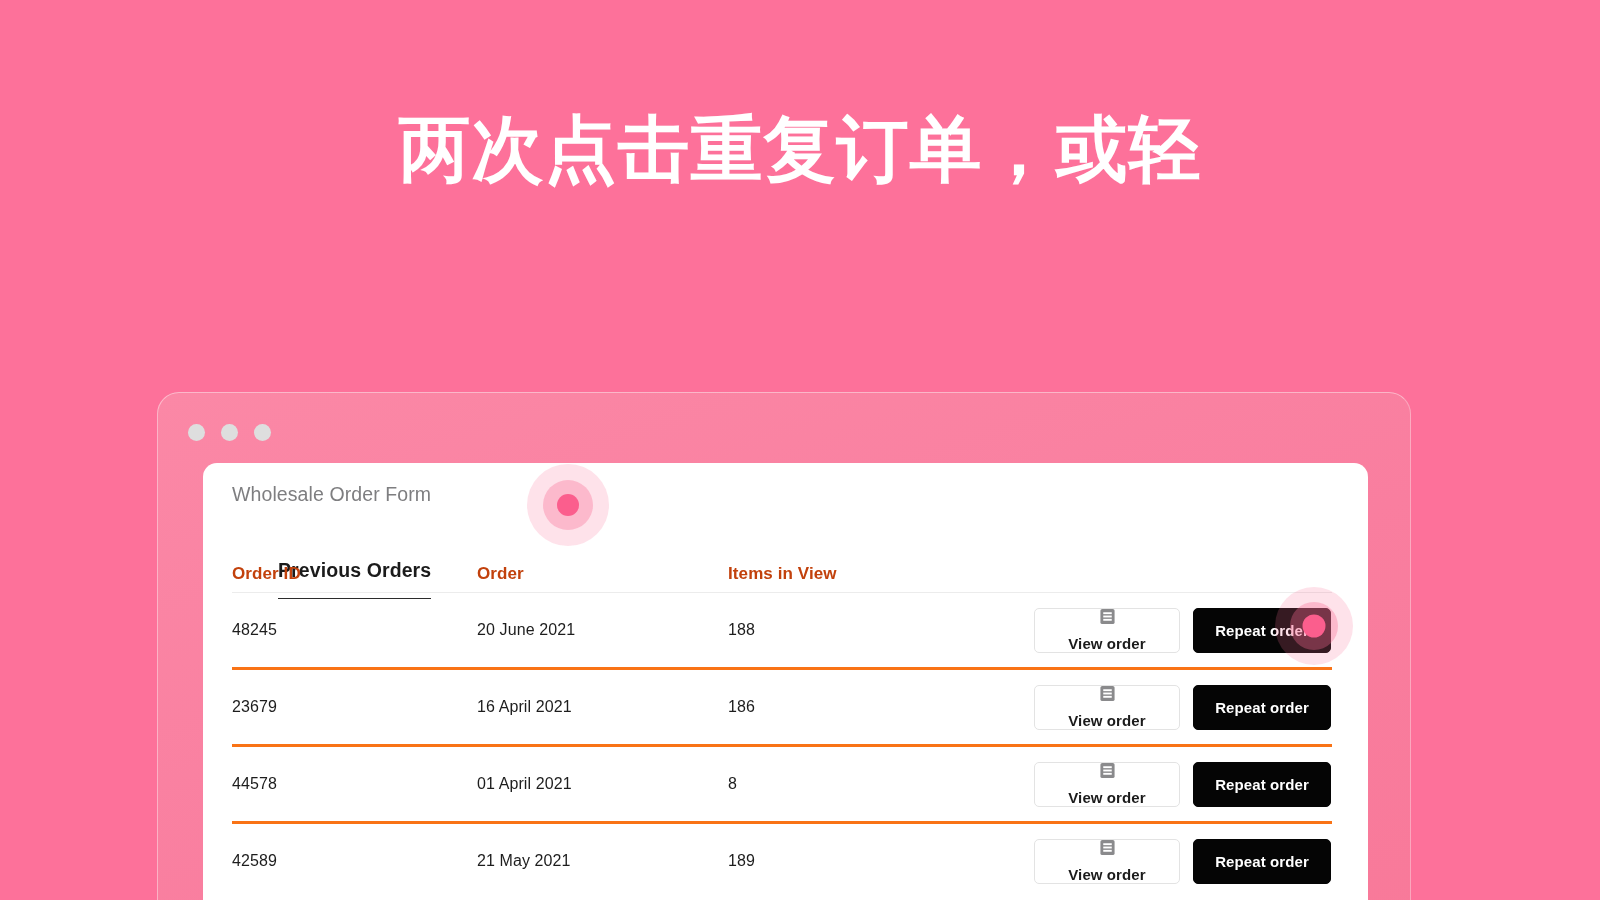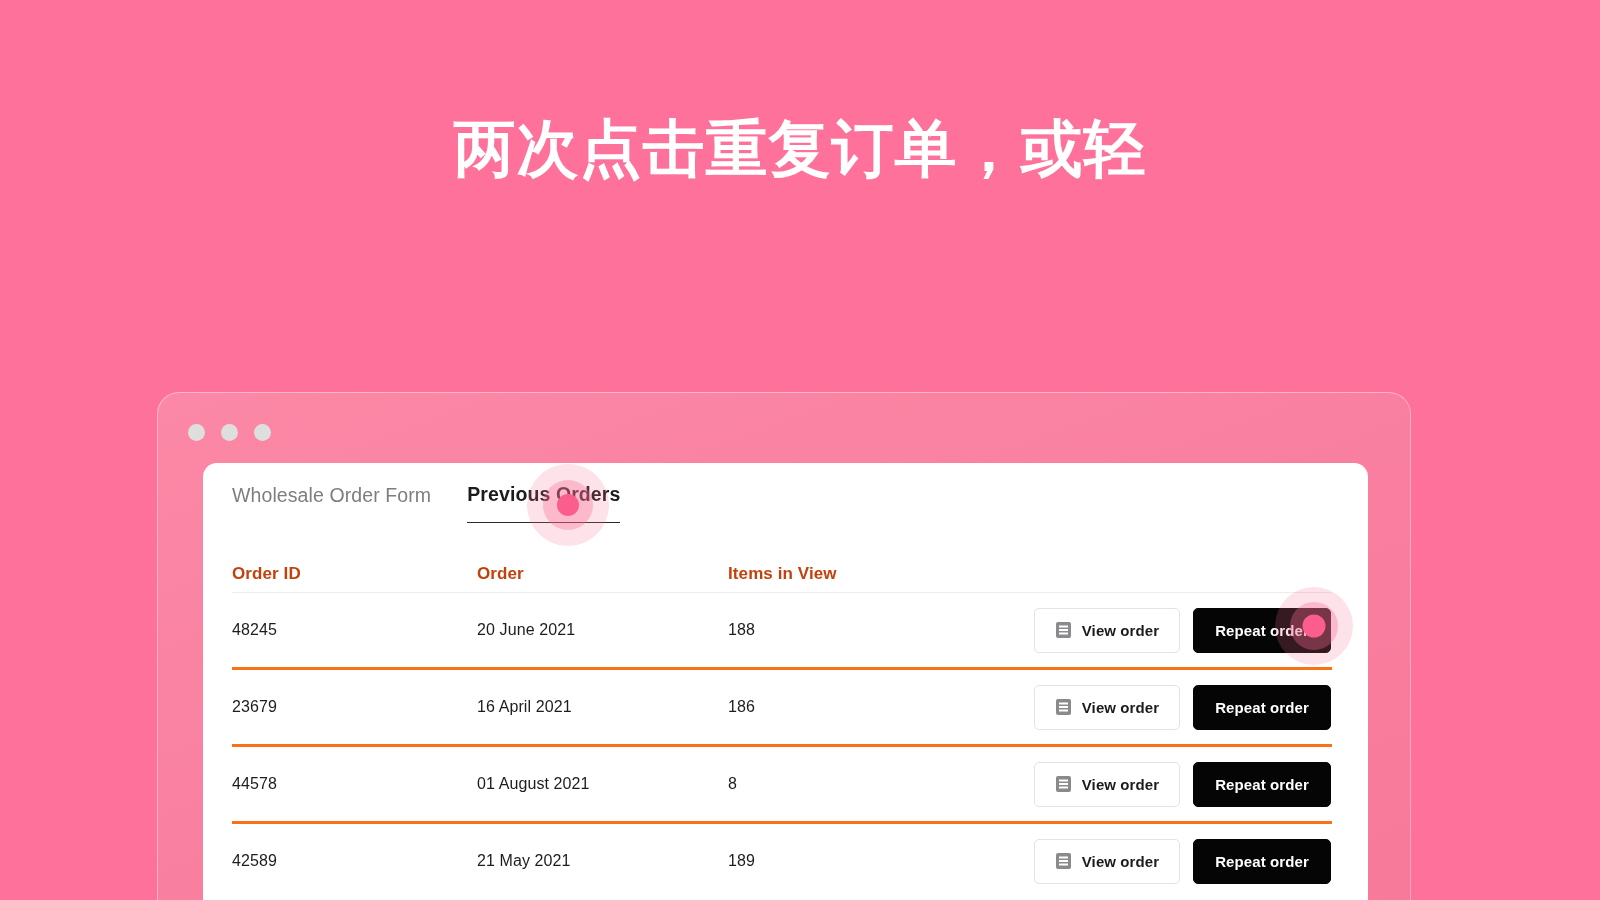--- a/index.html
+++ b/index.html
@@ -16,21 +16,21 @@
   }
 
   
   .headline {
     position: absolute;
     top: 108px;
     left: 0;
     width: 1600px;
     text-align: center;
     color: #ffffff;
-    font-size: 62px;
+    font-size: 72px;
     line-height: 82px;
     font-weight: bold;
     letter-spacing: 1px;
     font-family: "DejaVu Sans", "Liberation Sans", sans-serif;
   }
   .headline-line {
     display: block;
     white-space: pre;
   }
 
@@ -85,20 +85,21 @@
   }
 
   
   .tabs {
     position: absolute;
     left: 29px;
     top: 19px;
     display: flex;
     align-items: flex-end;
     gap: 36px;
+    flex-direction: column;
   }
   .tab {
     font-size: 19.5px;
     line-height: 24px;
     padding-bottom: 16px;
     color: #7e7e80;
     font-weight: normal;
     letter-spacing: 0.1px;
     white-space: nowrap;
     cursor: pointer;
@@ -165,20 +166,21 @@
     justify-content: center;
     cursor: pointer;
     white-space: nowrap;
   }
   .btn-view {
     width: 146px;
     background: #ffffff;
     border: 1px solid #e3e3e3;
     color: #1b1b1b;
     gap: 10px;
+    flex-direction: column;
   }
   .btn-repeat {
     width: 138px;
     background: #050505;
     border: 1px solid #050505;
     color: #ffffff;
   }
   .ico-receipt {
     width: 17px;
     height: 18px;
@@ -283,21 +285,21 @@
           <span>View order</span>
         </div>
         <div class="btn btn-repeat">
           <span>Repeat order</span>
         </div>
       </div>
     </div>
 
     <div class="row">
       <div class="cell col-id">44578</div>
-      <div class="cell col-date">01 August 2021</div>
+      <div class="cell col-date">01 April 2021</div>
       <div class="cell col-items">8</div>
       <div class="col-act">
         <div class="btn btn-view">
           <svg class="ico-receipt" viewBox="0 0 17 18">
             <rect x="1" y="1" width="15" height="16" rx="2" fill="#8a8a8c"></rect>
             <rect x="4" y="4.5" width="9" height="2" fill="#ffffff"></rect>
             <rect x="4" y="8" width="9" height="2" fill="#ffffff"></rect>
             <rect x="4" y="11.5" width="9" height="2" fill="#ffffff"></rect>
           </svg>
           <span>View order</span>

